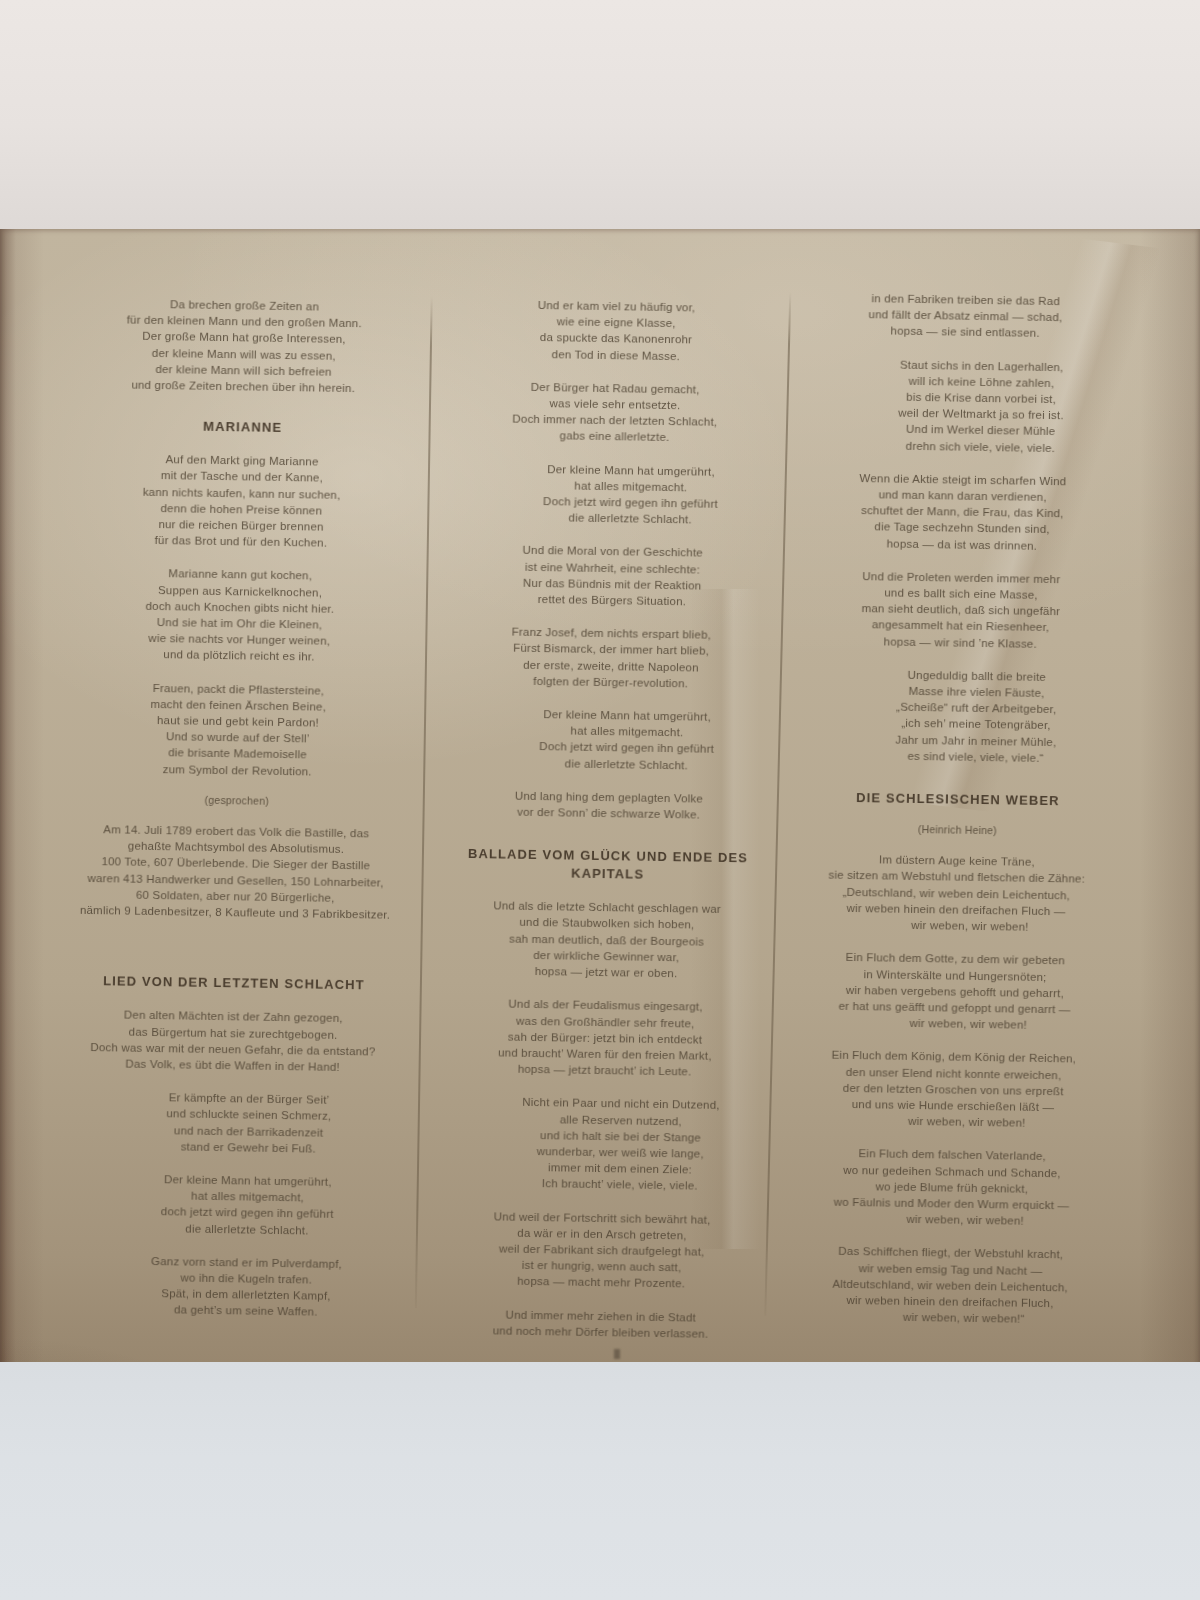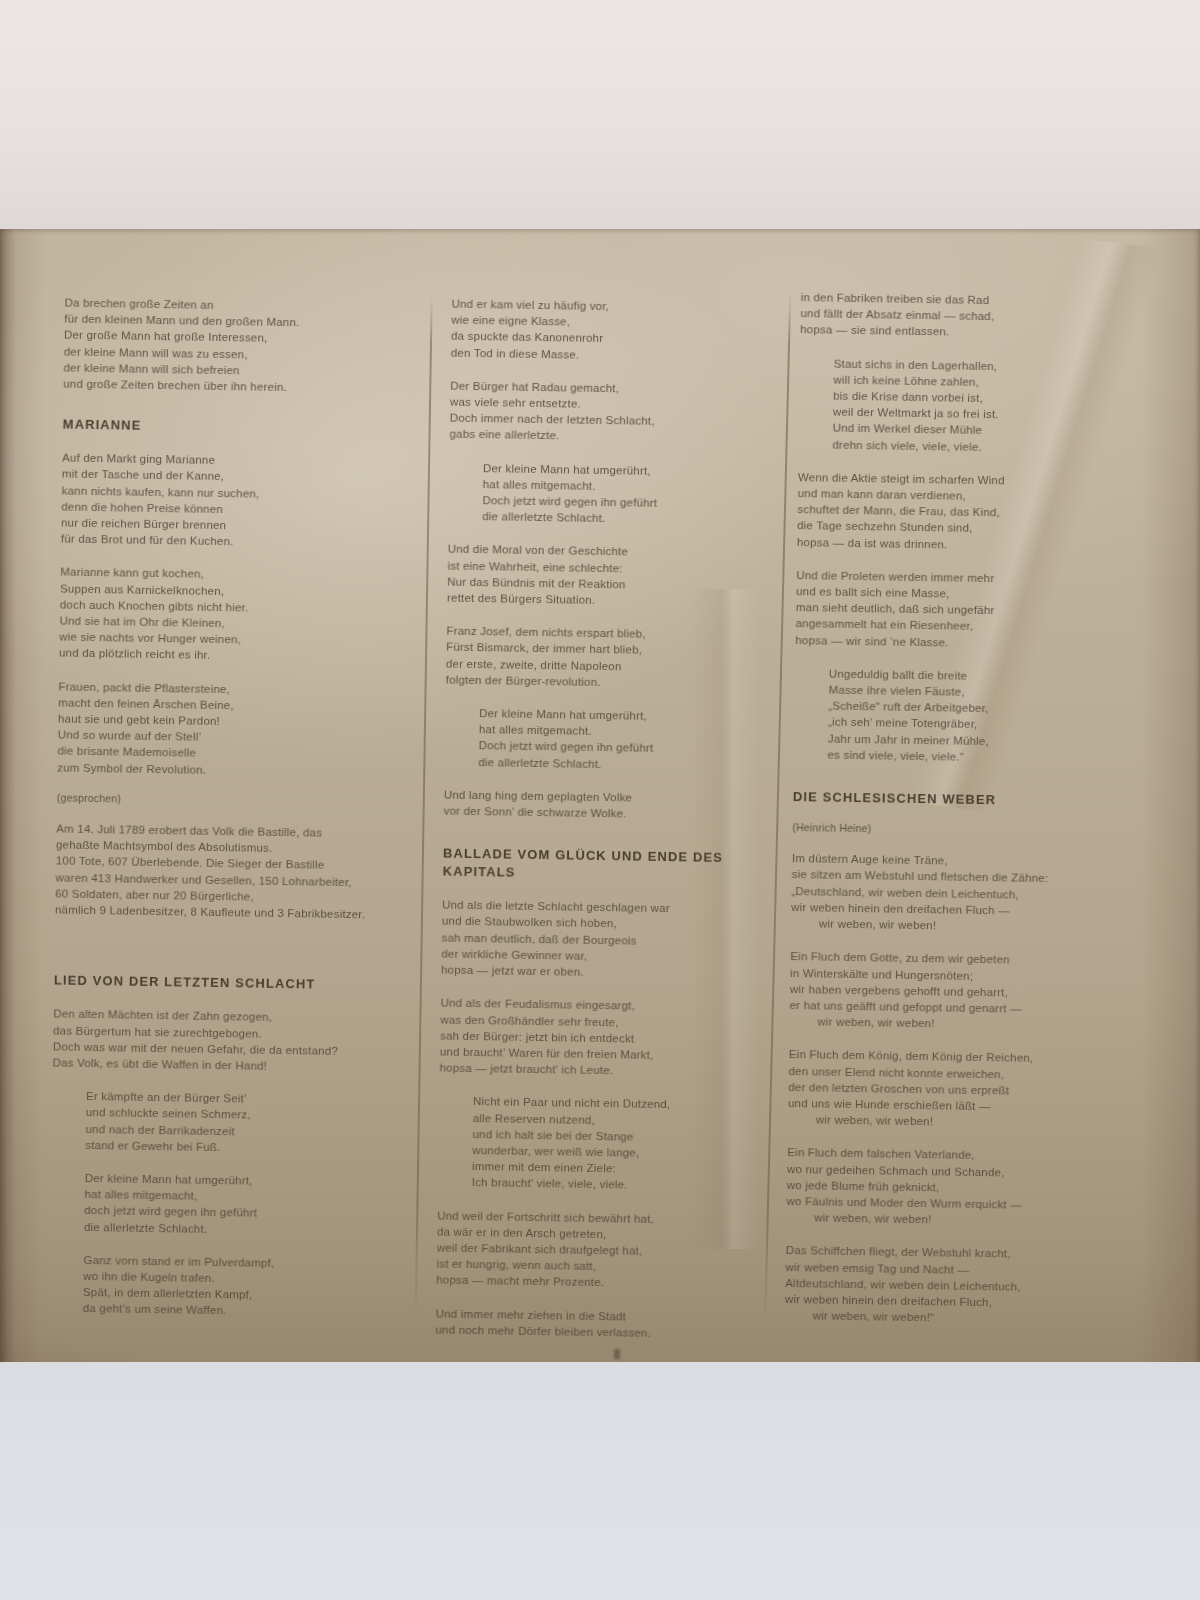--- a/index.html
+++ b/index.html
@@ -19,20 +19,21 @@
     position:absolute;left:0;top:229px;width:1200px;height:1368px;
     background:
       radial-gradient(620px 420px at 30% 18%, rgba(255,250,240,0.28), transparent 70%),
       radial-gradient(900px 500px at 66% 6%, rgba(255,248,238,0.18), transparent 70%),
       radial-gradient(520px 400px at 0% 102%, rgba(52,34,22,0.42), transparent 72%),
       radial-gradient(760px 320px at 52% 106%, rgba(60,42,26,0.34), transparent 78%),
       linear-gradient(90deg, rgba(70,40,28,0.45) 0px, rgba(70,40,28,0.10) 16px, rgba(0,0,0,0) 44px),
       linear-gradient(270deg, rgba(80,55,38,0.22) 0%, rgba(0,0,0,0) 5%),
       linear-gradient(180deg,#c1b59f 0%,#bcaf98 30%,#b3a58d 55%,#a3937b 75%,#917f67 88%,#786750 97%,#6b5a45 100%);
     box-shadow:inset 0 2px 4px rgba(120,95,80,0.35), inset 0 -3px 6px rgba(40,25,15,0.35);
+    text-align:center;
   }
   .crease-tr{
     position:absolute;left:925px;top:5px;width:200px;height:580px;pointer-events:none;
     background:linear-gradient(100deg, transparent 40%, rgba(255,255,255,0.15) 50%, rgba(120,95,70,0.13) 57%, transparent 67%);
     transform:rotate(7deg);
   }
   .crease-mid{
     position:absolute;left:690px;top:360px;width:70px;height:660px;pointer-events:none;
     background:linear-gradient(90deg, transparent, rgba(110,90,65,0.10) 45%, rgba(255,255,255,0.10) 62%, transparent);
   }

